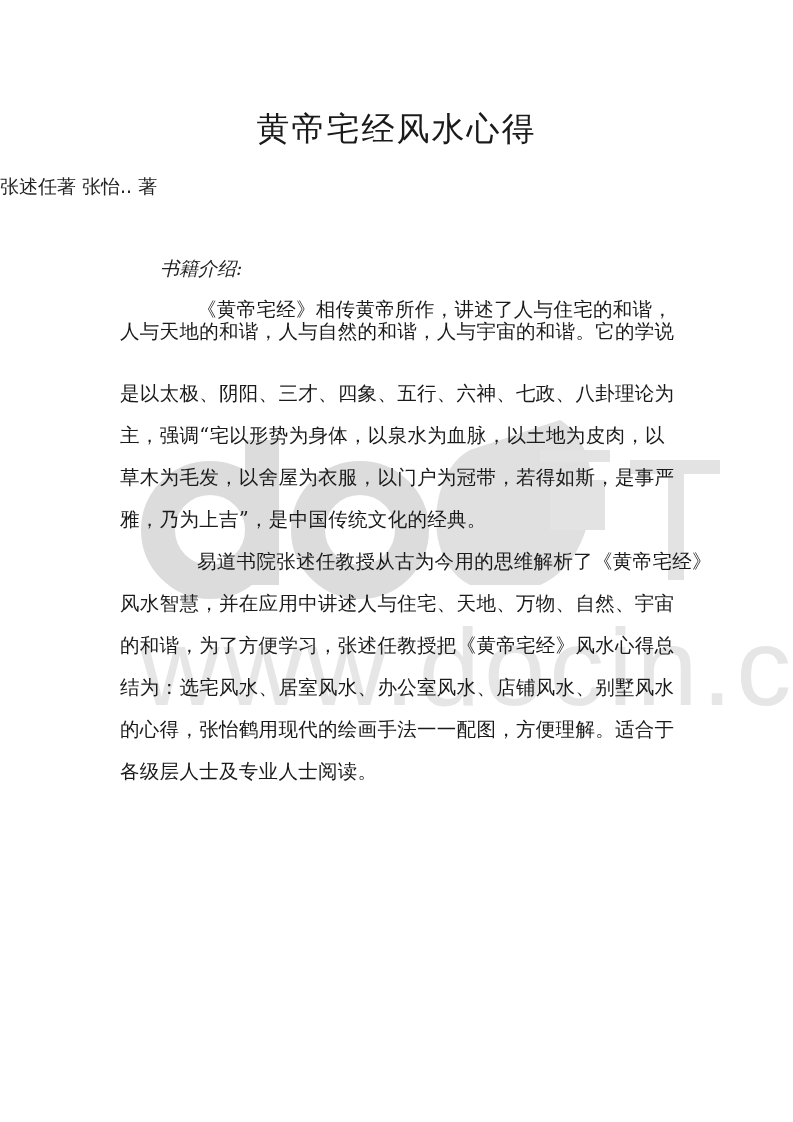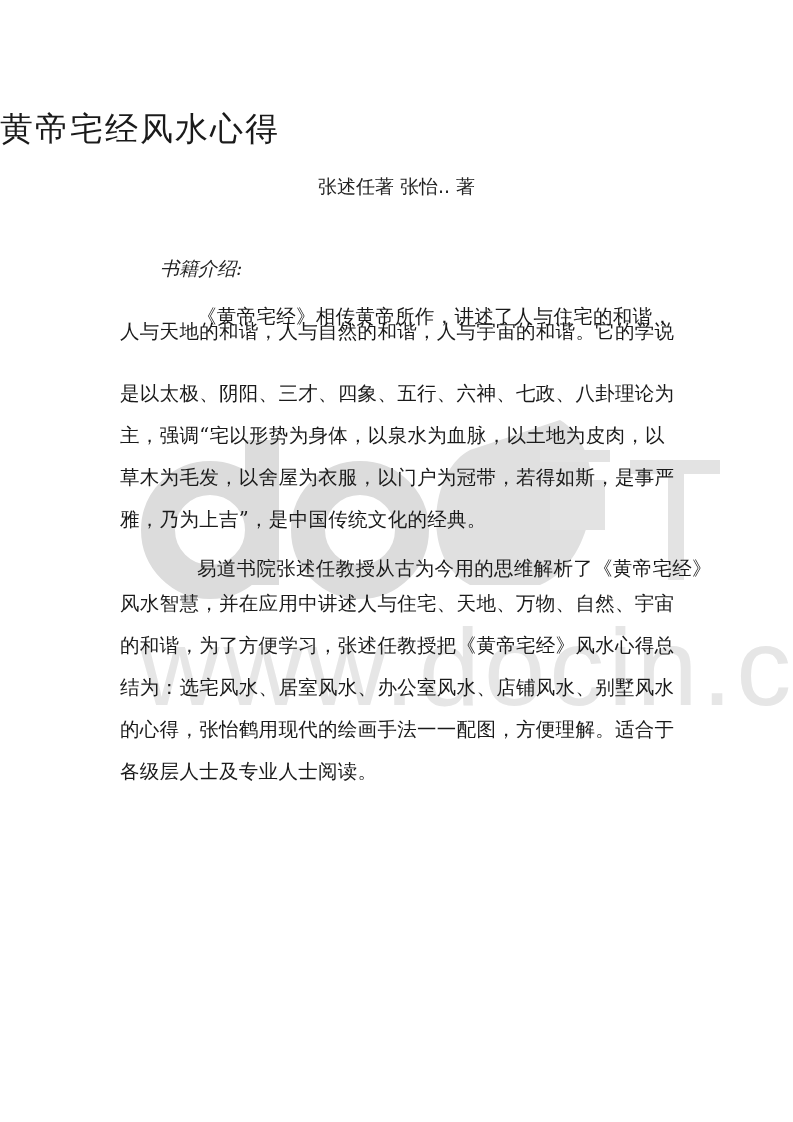--- a/index.html
+++ b/index.html
@@ -8,36 +8,36 @@
       position: absolute; left: 0; top: 0; width: 793px; height: 1122px;
       background: #fff; color: #1a1a1a;
       font-family: "DejaVu Serif", "Liberation Serif", serif;
     }
     .watermark {
       position: absolute; left: 0; top: 0; width: 793px; height: 1122px;
       pointer-events: none;
     }
     .title {
       position: absolute; left: 0; width: 793px; top: 107px;
-      text-align: left; font-size: 33px; letter-spacing: 2px; color: #1a1a1a;
+      text-align: center; font-size: 33px; letter-spacing: 2px; color: #1a1a1a;
       font-family: "DejaVu Sans", "Liberation Sans", sans-serif; font-weight: normal;
     }
     .author {
       position: absolute; left: 0; width: 793px; top: 174px;
-      text-align: center; font-size: 19px; color: #222;
+      font-size: 19px; color: #222;
       font-family: "DejaVu Sans", "Liberation Sans", sans-serif;
     }
     .intro-label {
       position: absolute; left: 160px; top: 256px; font-size: 19px; color: #222; font-style: italic;
     }
     .line {
       position: absolute; left: 120px; width: 560px; font-size: 19.5px;
       white-space: nowrap; color: #1a1a1a; letter-spacing: 0.3px;
     }
-    .indent { left: 197px; width: 485px; margin-top: 7px; }
+    .indent { left: 197px; width: 485px; }
   </style>
 </head>
 <body>
 
 <div class="page">
 
   <svg class="watermark" viewBox="0 0 793 1122">
     <g fill="none" stroke="#dcdcdc" stroke-width="34">
       <circle cx="210" cy="530" r="52"></circle>
       <line x1="262" y1="440" x2="262" y2="585"></line>

